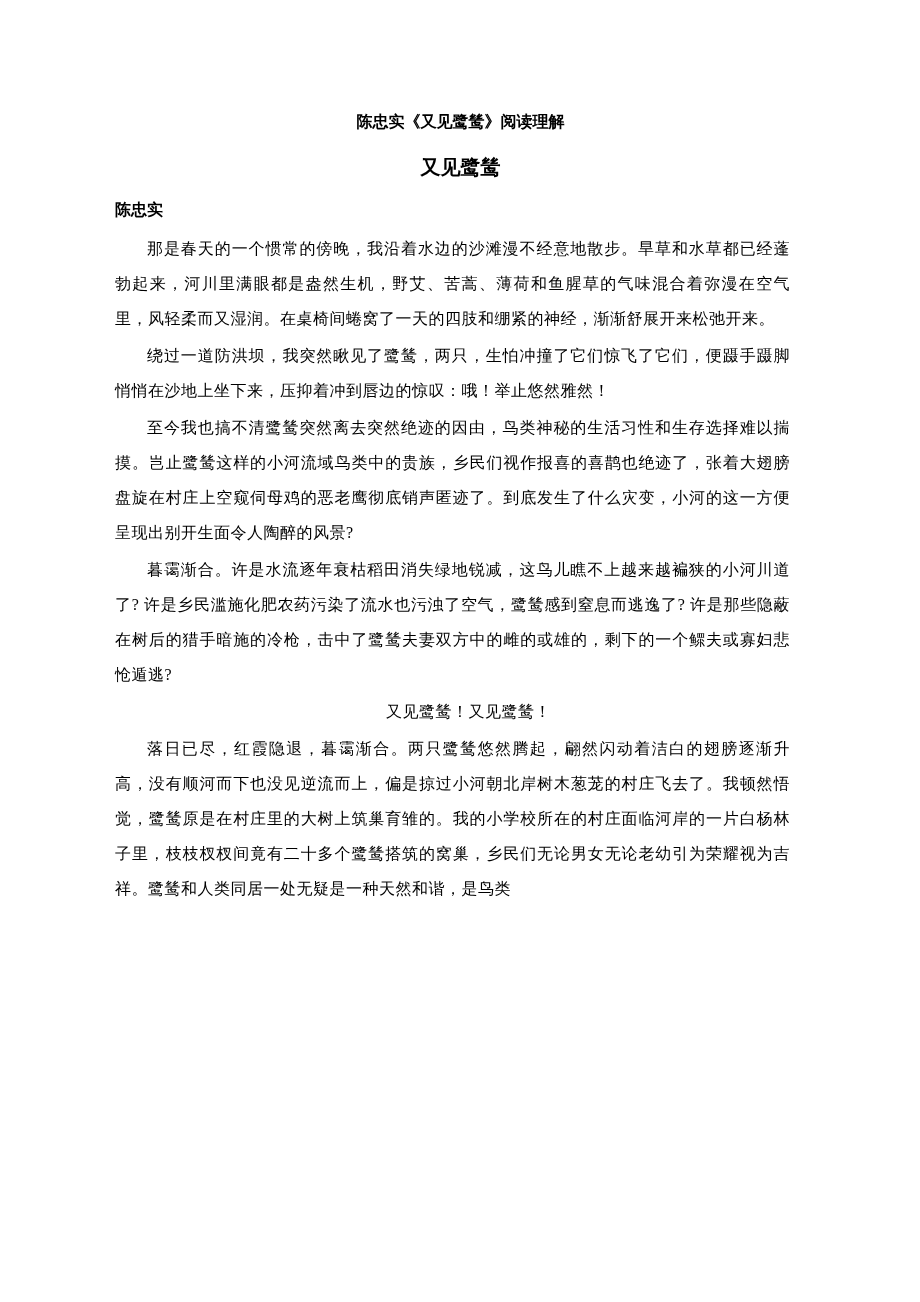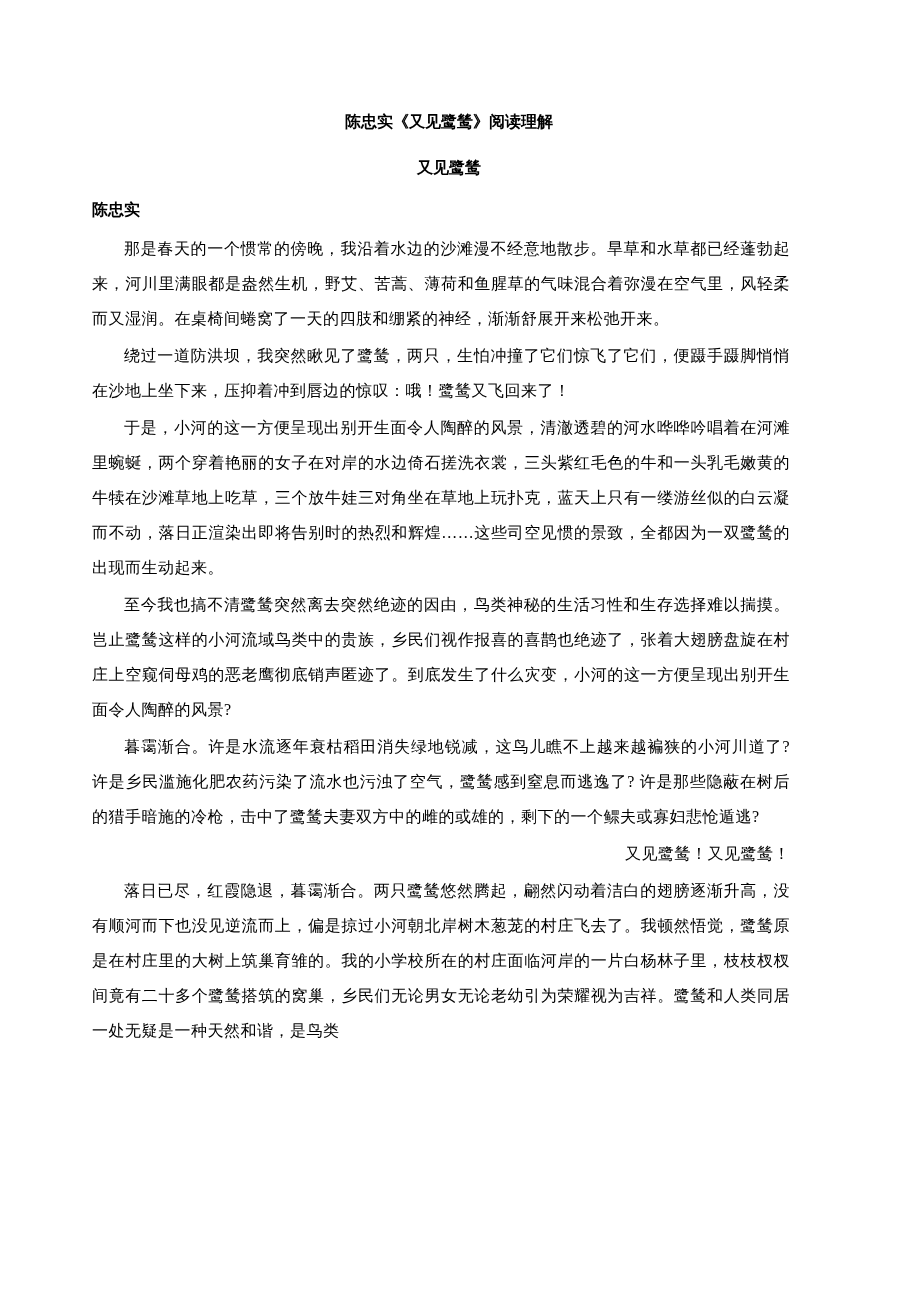--- a/index.html
+++ b/index.html
@@ -9,68 +9,67 @@
     }
     body {
       width: 920px;
       height: 1302px;
       overflow: hidden;
     }
     .page {
       box-sizing: border-box;
       width: 920px;
       height: 1112px;
-      padding: 104px 114px 40px 92px;
+      padding: 104px 114px 40px 115px;
       background: #ffffff;
       color: #000000;
       font-family: "Liberation Serif", "DejaVu Serif", serif;
       font-size: 16px;
       line-height: 35px;
       text-align: justify;
     }
     .doc-heading {
       margin: 0 0 9px 0;
       font-size: 16px;
       font-weight: bold;
       text-align: center;
       line-height: 35px;
     }
     .essay-title {
       margin: 0 0 4px 0;
-      font-size: 16px;
+      font-size: 20px;
       font-weight: bold;
       text-align: center;
       line-height: 39px;
     }
     .author {
       margin: 0 0 2px 0;
       font-size: 16px;
       font-weight: bold;
       line-height: 38px;
     }
     .para {
       margin: 0 16px 2px 0;
       text-indent: 2em;
       letter-spacing: 0.5px;
     }
     .para.no-indent {
       text-indent: 0;
     }
     .para.short {
-      text-align: right;
+      text-align: center;
     }
   </style>
 </head>
 <body>
 
 <div class="page">
   <h1 class="doc-heading">陈忠实《又见鹭鸶》阅读理解</h1>
   <h2 class="essay-title">又见鹭鸶</h2>
   <div class="author">陈忠实</div>
 
   <p class="para">那是春天的一个惯常的傍晚，我沿着水边的沙滩漫不经意地散步。旱草和水草都已经蓬勃起来，河川里满眼都是盎然生机，野艾、苦蒿、薄荷和鱼腥草的气味混合着弥漫在空气里，风轻柔而又湿润。在桌椅间蜷窝了一天的四肢和绷紧的神经，渐渐舒展开来松弛开来。</p>
-  <p class="para">绕过一道防洪坝，我突然瞅见了鹭鸶，两只，生怕冲撞了它们惊飞了它们，便蹑手蹑脚悄悄在沙地上坐下来，压抑着冲到唇边的惊叹：哦！鹭鸶又飞回来了！</p>
-  <p class="para">于是，小河的这一方便呈现出别开生面令人陶醉的风景，清澈透碧的河水哗哗吟唱着在河滩里蜿蜒，两个穿着艳丽的女子在对岸的水边倚石搓洗衣裳，三头紫红毛色的牛和一头乳毛嫩黄的牛犊在沙滩草地上吃草，三个放牛娃三对角坐在草地上玩扑克，蓝天上只有一缕游丝似的白云凝而不动，落日正渲染出即将告别时的热烈和辉煌……这些司空见惯的景致，全都因为一双鹭鸶的出现而生动起来。</p>
+  <p class="para">绕过一道防洪坝，我突然瞅见了鹭鸶，两只，生怕冲撞了它们惊飞了它们，便蹑手蹑脚悄悄在沙地上坐下来，压抑着冲到唇边的惊叹：哦！举止悠然雅然！</p>
   <p class="para">至今我也搞不清鹭鸶突然离去突然绝迹的因由，鸟类神秘的生活习性和生存选择难以揣摸。岂止鹭鸶这样的小河流域鸟类中的贵族，乡民们视作报喜的喜鹊也绝迹了，张着大翅膀盘旋在村庄上空窥伺母鸡的恶老鹰彻底销声匿迹了。到底发生了什么灾变，小河的这一方便呈现出别开生面令人陶醉的风景?</p>
   <p class="para">暮霭渐合。许是水流逐年衰枯稻田消失绿地锐减，这鸟儿瞧不上越来越褊狭的小河川道了? 许是乡民滥施化肥农药污染了流水也污浊了空气，鹭鸶感到窒息而逃逸了? 许是那些隐蔽在树后的猎手暗施的冷枪，击中了鹭鸶夫妻双方中的雌的或雄的，剩下的一个鳏夫或寡妇悲怆遁逃?</p>
   <p class="para short">又见鹭鸶！又见鹭鸶！</p>
   <p class="para">落日已尽，红霞隐退，暮霭渐合。两只鹭鸶悠然腾起，翩然闪动着洁白的翅膀逐渐升高，没有顺河而下也没见逆流而上，偏是掠过小河朝北岸树木葱茏的村庄飞去了。我顿然悟觉，鹭鸶原是在村庄里的大树上筑巢育雏的。我的小学校所在的村庄面临河岸的一片白杨林子里，枝枝杈杈间竟有二十多个鹭鸶搭筑的窝巢，乡民们无论男女无论老幼引为荣耀视为吉祥。鹭鸶和人类同居一处无疑是一种天然和谐，是鸟类</p>
 </div>
 
 </body></html>

